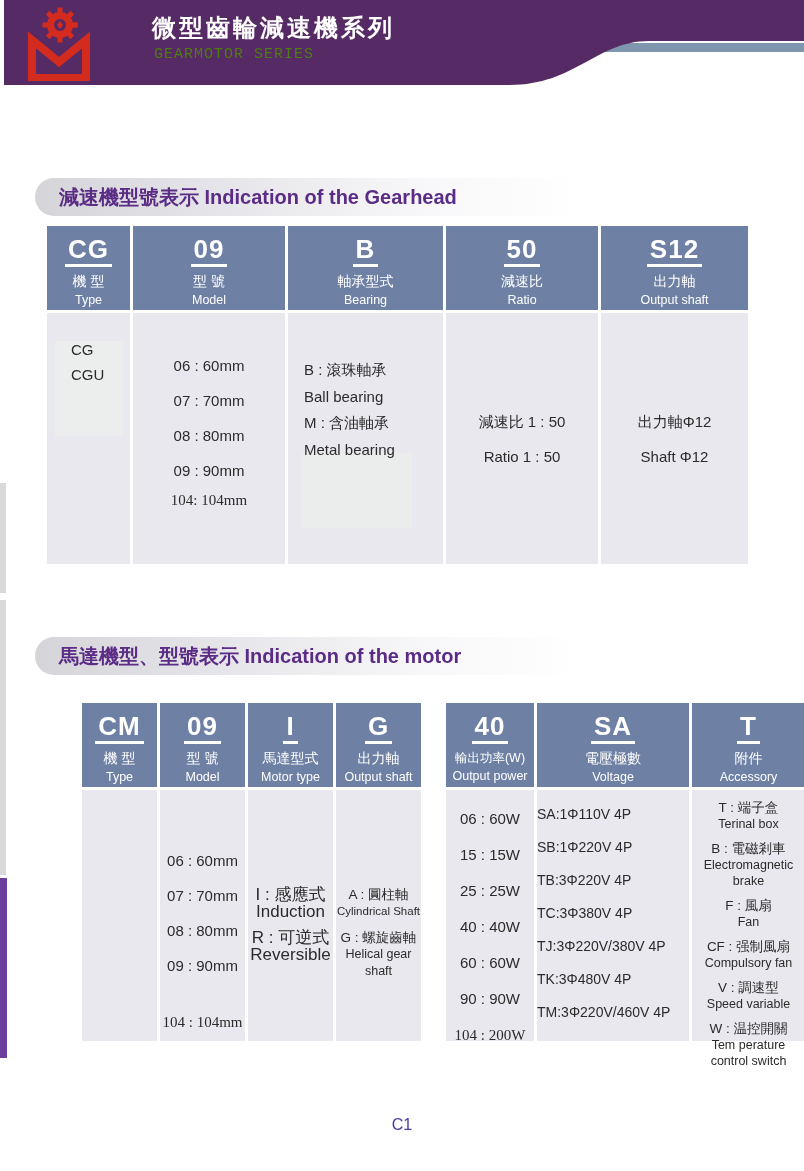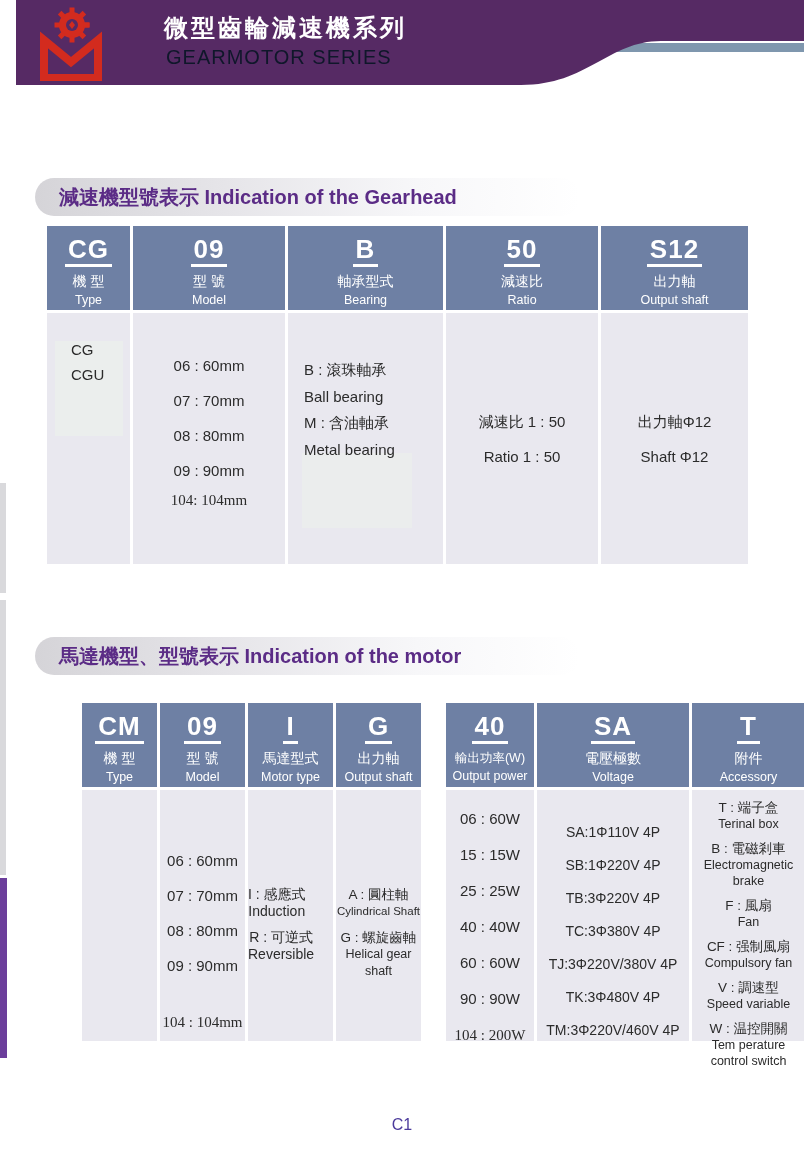--- a/index.html
+++ b/index.html
@@ -1,25 +1,25 @@
 <!DOCTYPE html>
 <html><head>
 <meta charset="utf-8">
 <style>
   html,body{margin:0;padding:0;}
   body{
     width:804px;height:1171px;position:relative;background:#ffffff;
     font-family:"Liberation Sans","DejaVu Sans",sans-serif;overflow:hidden;
   }
   
-  .banner{position:absolute;left:16px;top:0;width:744px;height:100px;}
+  .banner{position:absolute;left:4px;top:0;width:744px;height:100px;font-family:Liberation Mono, monospace;}
   .banner svg{display:block;}
   .logo{position:absolute;left:16px;top:6px;width:78px;height:78px;}
   .title-zh{position:absolute;left:148px;top:12px;color:#ffffff;font-size:24px;font-weight:bold;letter-spacing:3px;}
-  .title-en{position:absolute;left:150px;top:46px;color:#0f172a;font-size:20px;font-weight:500;letter-spacing:1px;}
+  .title-en{position:absolute;left:150px;top:46px;color:#4d7c0f;font-size:15px;font-weight:500;letter-spacing:1px;}
   
   .edgebar{position:absolute;left:0;}
   .edgebar.gray{width:6px;background:#D9D9DC;}
   .edgebar.purple{width:7px;background:#6B3E9B;}
   
   .pill{
     position:absolute;left:35px;width:545px;height:38px;border-radius:19px;
     background:linear-gradient(90deg,#D5D4D8 0%,#E6E5E9 35%,#F7F7F9 70%,#FFFFFF 100%);
     color:#5B2C86;font-size:20px;font-weight:bold;line-height:38px;padding-left:24px;
     box-sizing:border-box;white-space:nowrap;
@@ -40,29 +40,29 @@
   .bd-type{padding:24px 0 0 24px;line-height:25px;}
   .bd-model{display:flex;flex-direction:column;align-items:center;padding-top:42px;}
   .bd-model .it{line-height:22px;margin-bottom:13px;white-space:nowrap;}
   .bd-bearing{padding:44px 0 0 16px;line-height:26.5px;white-space:nowrap;}
   .bd-center2{display:flex;flex-direction:column;align-items:center;justify-content:center;gap:16px;white-space:nowrap;}
   .serif{font-family:"Liberation Serif","DejaVu Serif",serif;}
   
   .bd-model2{display:flex;flex-direction:column;align-items:center;padding-top:60px;padding-bottom:8px;}
   .bd-model2 .it{line-height:22px;margin-bottom:13px;white-space:nowrap;}
   .bd-model2 .it.last{margin-top:auto;margin-bottom:0;}
-  .bd-mtype{display:flex;flex-direction:column;align-items:flex-start;padding-top:96px;font-size:14px;line-height:17px;text-align:center;}
+  .bd-mtype{display:flex;flex-direction:column;align-items:center;padding-top:96px;font-size:17px;line-height:17px;text-align:center;}
   .bd-mtype .grp{margin-bottom:9px;white-space:nowrap;}
   .bd-oshaft{display:flex;flex-direction:column;align-items:center;padding-top:96px;font-size:13.5px;line-height:17px;text-align:center;}
   .bd-oshaft .grp{margin-bottom:9px;}
   .bd-oshaft .en-s{font-size:11.5px;white-space:nowrap;}
   .bd-oshaft .en-w{font-size:12.5px;width:80px;}
   .bd-power{display:flex;flex-direction:column;align-items:center;padding-top:18px;}
   .bd-power .it{line-height:22px;margin-bottom:14px;white-space:nowrap;}
-  .bd-volt{display:flex;flex-direction:column;align-items:center;padding-top:32px;font-size:14px;}
+  .bd-volt{display:flex;flex-direction:column;padding-top:14px;font-size:14px;}
   .bd-volt .it{line-height:20px;margin-bottom:13px;white-space:nowrap;}
   .bd-acc{display:flex;flex-direction:column;align-items:center;padding-top:10px;font-size:13.5px;line-height:16px;text-align:center;}
   .bd-acc .grp{margin-bottom:9px;}
   .bd-acc .en-s{font-size:12.5px;width:110px;}
   
   .footer{position:absolute;left:0;top:1116px;width:804px;text-align:center;color:#4B3A9B;font-size:16px;}
 </style>
 </head>
 <body>
 

